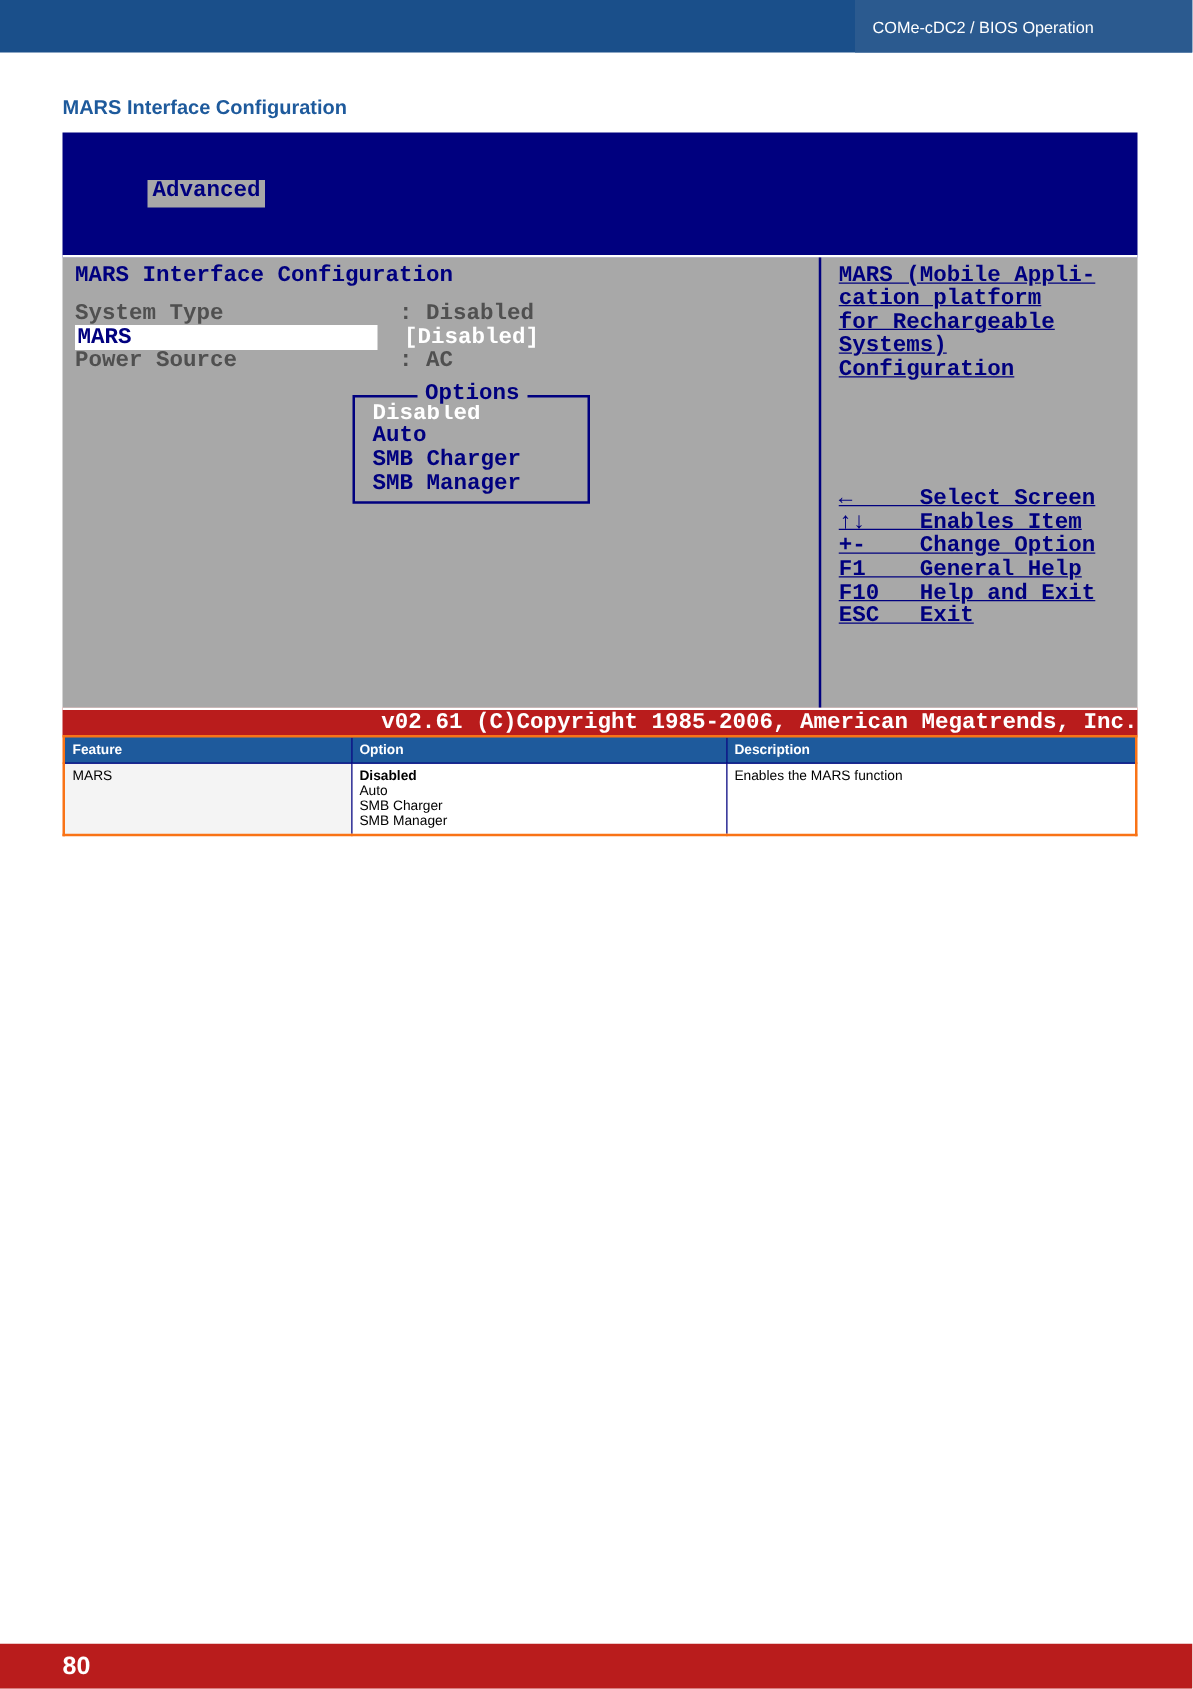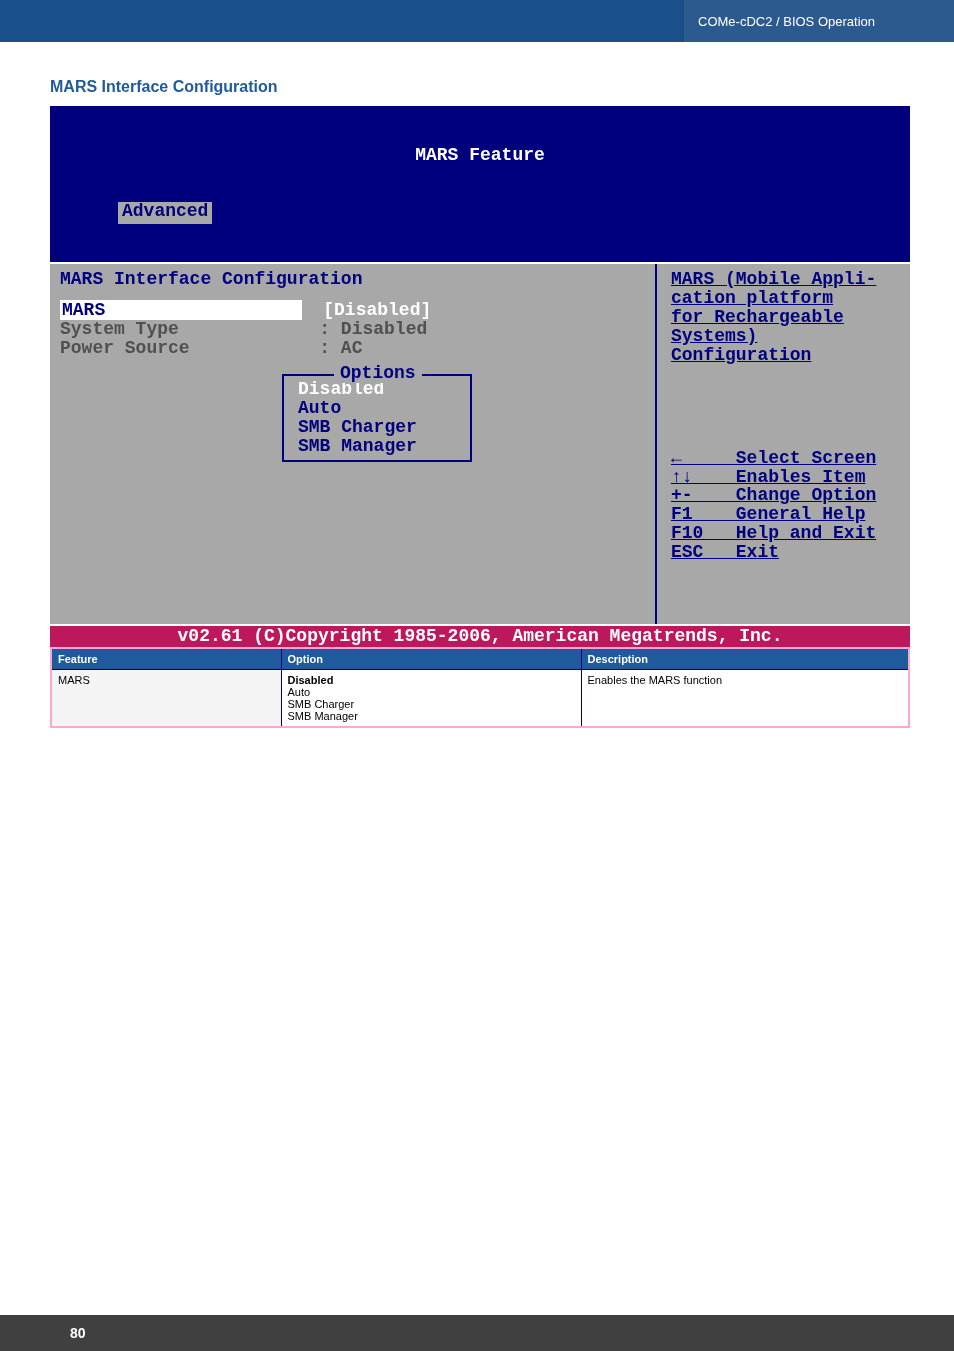--- a/index.html
+++ b/index.html
@@ -107,33 +107,33 @@
     left: 50px;
     background: #a8a8a8;
     padding: 0 6px;
     color: #00007f;
   }
   .options-box .bios-line { color: #00007f; }
   .options-box .bios-selected-opt { background: #a8a8a8; color: #fff; }
   .help-block { margin-top: 84px; }
   .help-row { white-space: pre; color: #00007f; }
   .bios-footer {
-    background: #be185d;
+    background: #b91c1c;
     border-top: 2px solid #fff;
     color: #fff;
-    text-align: center;
+    text-align: right;
     padding: 1px 0;
   }
   
   table.feat {
     border-collapse: collapse;
     width: 860px;
     font-size: 11px;
     margin-top: 0;
-    border: 2px solid #f9a8d4;
+    border: 2px solid #f97316;
   }
   table.feat th {
     background: #1e5a9c;
     color: #fff;
     text-align: left;
     padding: 4px 6px;
     font-weight: bold;
     border: 1px solid #00007f;
   }
   table.feat td {
@@ -143,55 +143,54 @@
     background: #f4f4f4;
   }
   table.feat td.optcol { background: #fff; }
   table.feat td.desccol { background: #fff; }
   .page-footer {
     position: absolute;
     bottom: 0;
     left: 0;
     height: 36px;
     width: 954px;
-    background: #404040;
-    color: #fff;
-    font-weight: bold;
-    font-size: 14px;
+    background: #b91c1c;
+    color: #fff;
+    font-weight: bold;
+    font-size: 20px;
     display: flex;
     align-items: center;
-    padding-left: 70px;
+    padding-left: 50px;
   }
 </style>
 </head>
 <body>
 
 <div class="top-bar">
   <div class="top-bar-inner">COMe-cDC2 / BIOS Operation</div>
 </div>
 
 <div class="content">
 
   <div class="section-title">MARS Interface Configuration</div>
 
   <div class="bios">
     <div class="bios-header">
-      <div class="bios-header-title">MARS Feature</div>
       <div class="bios-tabs">
         <span class="bios-tab-active">Advanced</span>
       </div>
     </div>
 
     <div class="bios-body">
       <div class="bios-left">
         <div class="bios-line bios-heading">MARS Interface Configuration</div>
         <div style="height:12px"></div>
         <div id="bios-rows">
+            <div class="bios-line bios-disabled">System Type             : Disabled</div>
             <div class="bios-line"><span class="bios-selected">MARS                  </span><span class="bios-bracket">  [Disabled]</span></div>
-            <div class="bios-line bios-disabled">System Type             : Disabled</div>
             <div class="bios-line bios-disabled">Power Source            : AC</div>
           </div>
         <div class="options-box">
           <span class="options-title">Options</span>
           <div id="bios-options">
               <div class="bios-line bios-selected-opt">Disabled</div>
               <div class="bios-line">Auto</div>
               <div class="bios-line">SMB Charger</div>
               <div class="bios-line">SMB Manager</div>
             </div>

